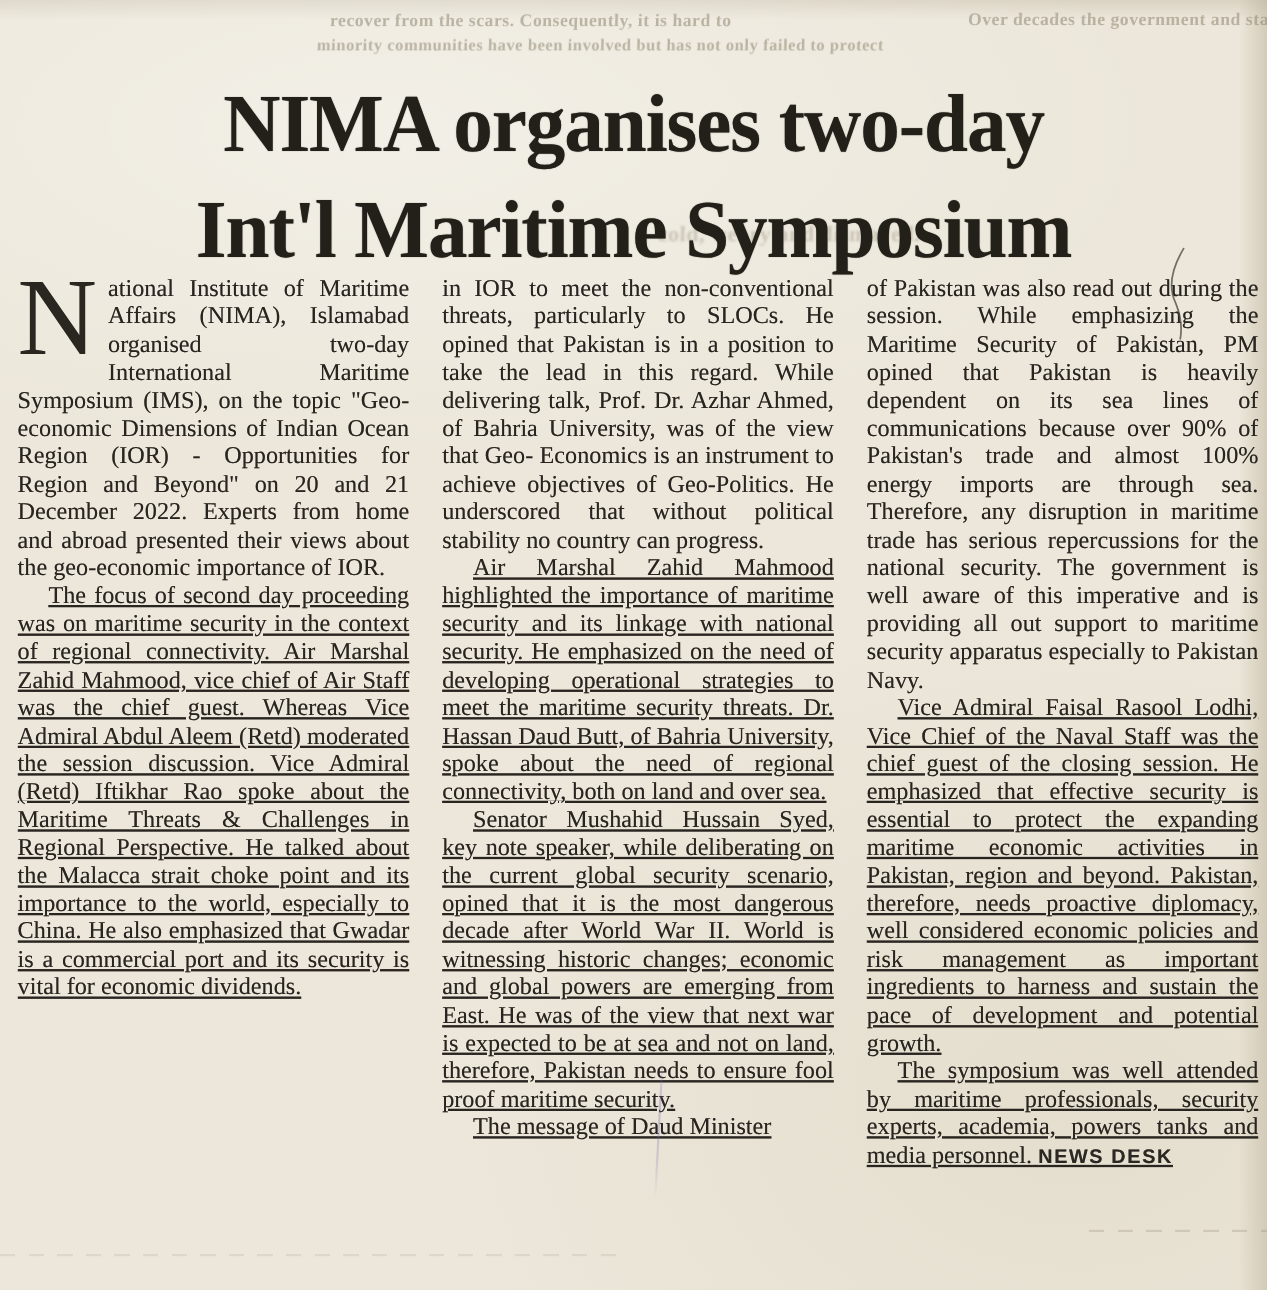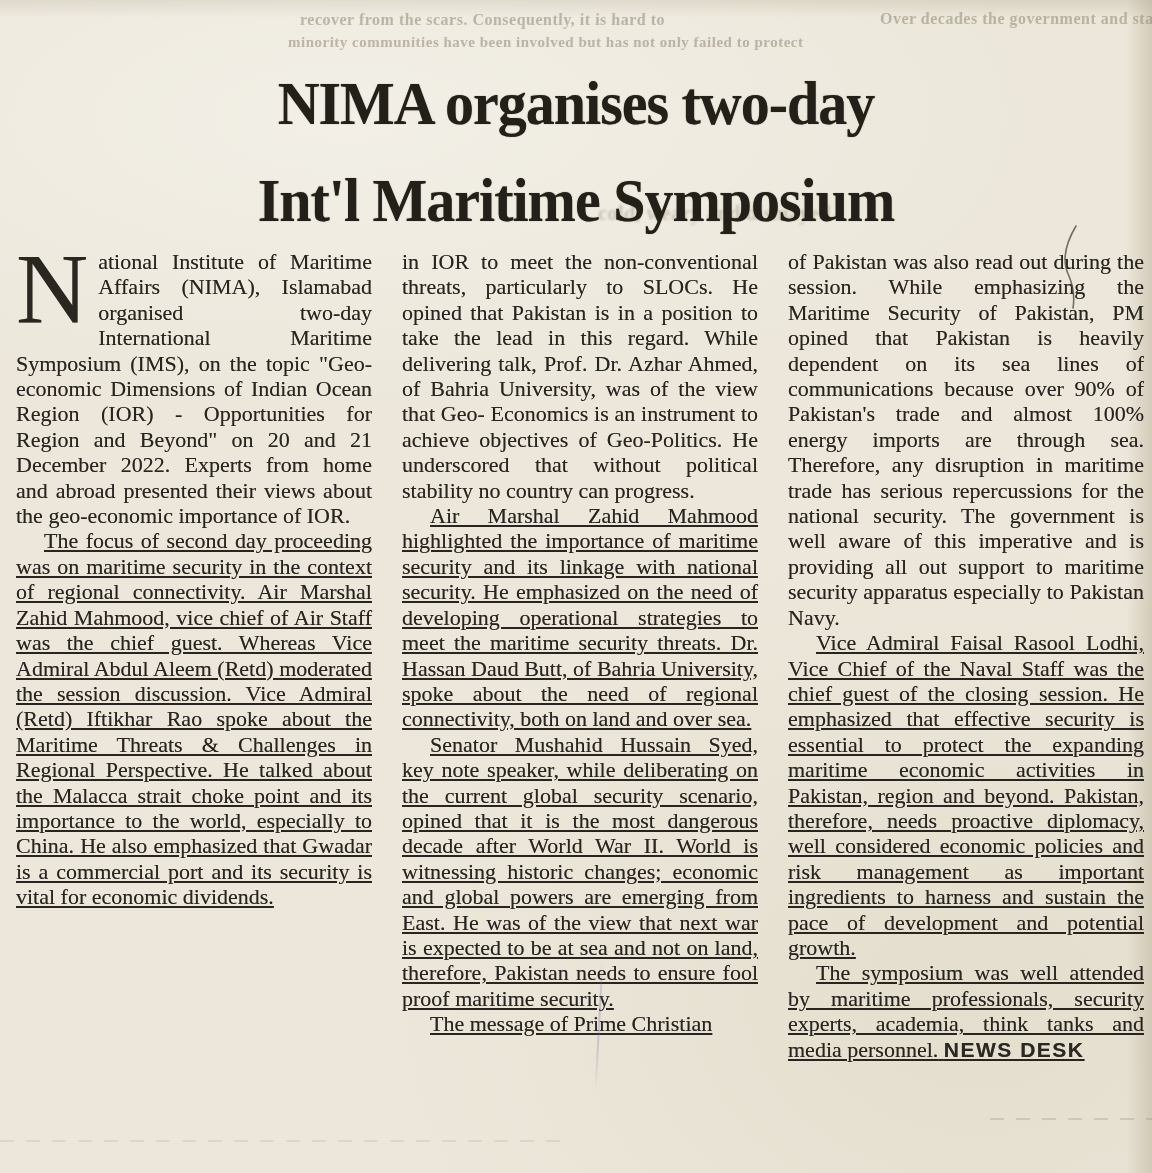--- a/index.html
+++ b/index.html
@@ -41,21 +41,21 @@
   .ghost-4 { top: 202px; left: 598px; font-size: 20px; opacity: 0.38; filter: blur(1px); }
 
   
   .headline {
     position: absolute;
     top: 16px;
     left: 0;
     width: 100%;
     text-align: center;
     font-weight: bold;
-    font-size: 58px;
+    font-size: 72px;
     line-height: 97px;
     letter-spacing: -1px;
     color: #232019;
     text-shadow: 0 0 1px rgba(35,32,25,0.55);
   }
   .headline .hl-line { display: block; transform: scaleY(1.04); }
 
   
   .columns {
     position: absolute;
@@ -85,21 +85,21 @@
     font-weight: normal;
     font-size: 100px;
     line-height: 76px;
     padding: 2px 10px 0 0;
     color: #2a2620;
   }
 
   .byline {
     font-family: "Liberation Sans", "DejaVu Sans", sans-serif;
     font-weight: bold;
-    font-size: 21px;
+    font-size: 18px;
     letter-spacing: 1.5px;
     color: #2b2723;
     white-space: nowrap;
   }
 
   
   .rule-faint {
     position: absolute;
     height: 2px;
     background: repeating-linear-gradient(to right,
@@ -151,28 +151,28 @@
       <p>
         <span class="dropcap">N</span><span>ational Institute of Maritime Affairs (NIMA), Islamabad organised two-day International Maritime Symposium (IMS), on the topic "Geo-economic Dimensions of Indian Ocean Region (IOR) - Opportunities for Region and Beyond" on 20 and 21 December 2022. Experts from home and abroad presented their views about the geo-economic importance of IOR.</span>
       </p>
       <p class="indent">The focus of second day proceeding was on maritime security in the context of regional connectivity. Air Marshal Zahid Mahmood, vice chief of Air Staff was the chief guest. Whereas Vice Admiral Abdul Aleem (Retd) moderated the session discussion. Vice Admiral (Retd) Iftikhar Rao spoke about the Maritime Threats &amp; Challenges in Regional Perspective. He talked about the Malacca strait choke point and its importance to the world, especially to China. He also emphasized that Gwadar is a commercial port and its security is vital for economic dividends.</p>
     </div>
 
     <div class="col">
       <p>in IOR to meet the non-conventional threats, particularly to SLOCs. He opined that Pakistan is in a position to take the lead in this regard. While delivering talk, Prof. Dr. Azhar Ahmed, of Bahria University, was of the view that Geo- Economics is an instrument to achieve objectives of Geo-Politics. He underscored that without political stability no country can progress.</p>
       <p class="indent">Air Marshal Zahid Mahmood highlighted the importance of maritime security and its linkage with national security. He emphasized on the need of developing operational strategies to meet the maritime security threats. Dr. Hassan Daud Butt, of Bahria University, spoke about the need of regional connectivity, both on land and over sea.</p>
       <p class="indent">Senator Mushahid Hussain Syed, key note speaker, while deliberating on the current global security scenario, opined that it is the most dangerous decade after World War II. World is witnessing historic changes; economic and global powers are emerging from East. He was of the view that next war is expected to be at sea and not on land, therefore, Pakistan needs to ensure fool proof maritime security.</p>
-      <p class="indent">The message of Prime Christian</p>
+      <p class="indent">The message of Daud Minister</p>
     </div>
 
     <div class="col">
       <p>of Pakistan was also read out during the session. While emphasizing the Maritime Security of Pakistan, PM opined that Pakistan is heavily dependent on its sea lines of communications because over 90% of Pakistan's trade and almost 100% energy imports are through sea. Therefore, any disruption in maritime trade has serious repercussions for the national security. The government is well aware of this imperative and is providing all out support to maritime security apparatus especially to Pakistan Navy.</p>
       <p class="indent">Vice Admiral Faisal Rasool Lodhi, Vice Chief of the Naval Staff was the chief guest of the closing session. He emphasized that effective security is essential to protect the expanding maritime economic activities in Pakistan, region and beyond. Pakistan, therefore, needs proactive diplomacy, well considered economic policies and risk management as important ingredients to harness and sustain the pace of development and potential growth.</p>
       <p class="indent">
-        <span>The symposium was well attended by maritime professionals, security experts, academia, think tanks and media personnel.</span>
+        <span>The symposium was well attended by maritime professionals, security experts, academia, powers tanks and media personnel.</span>
         <span class="byline">NEWS DESK</span>
       </p>
     </div>
 
   </div>
 
   <div class="rule-faint rule-bottom-right"></div>
   <div class="rule-faint rule-bottom-left"></div>
   <div class="crease"></div>
   <svg class="pen-mark" viewBox="0 0 40 86" xmlns="http://www.w3.org/2000/svg">

